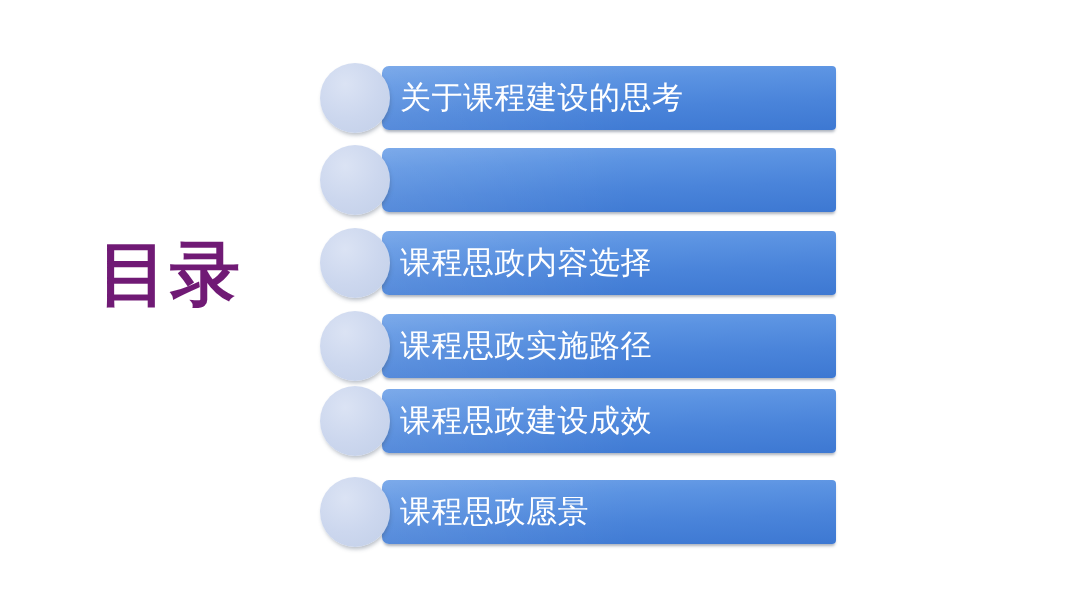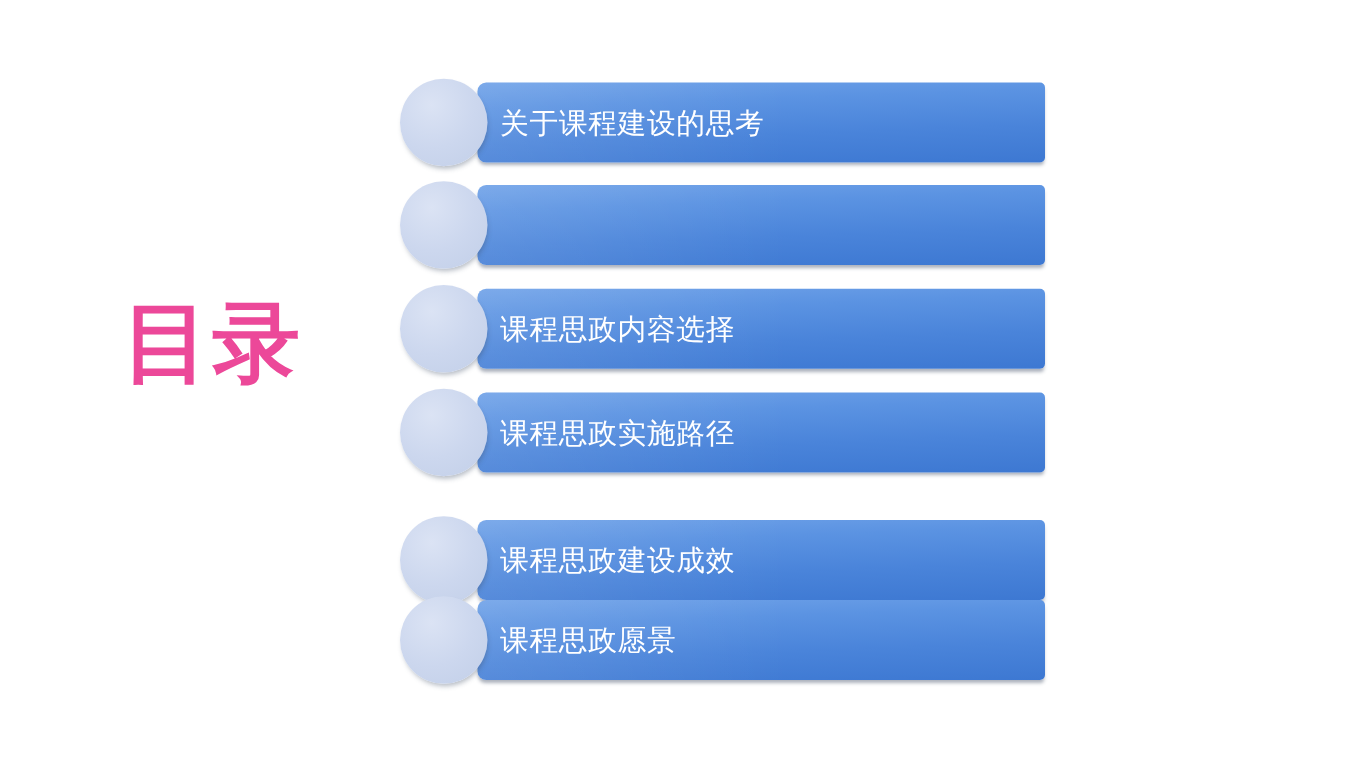--- a/index.html
+++ b/index.html
@@ -25,21 +25,21 @@
   .slide-title {
     position: absolute;
     left: 98px;
     top: 236px;
     width: 230px;
     height: 76px;
     font-size: 70px;
     line-height: 76px;
     font-weight: bold;
     letter-spacing: 2px;
-    color: #ec4899;
+    color: #701a75;
     white-space: nowrap;
     text-rendering: geometricPrecision;
   }
 
   
   .agenda {
     position: absolute;
     left: 320px;
     top: 63px;
     width: 520px;
@@ -89,21 +89,21 @@
     background: radial-gradient(circle at 36% 30%, #dbe3f4 0%, #ccd7ee 52%, #c2cfe8 100%);
     box-shadow: 1px 3px 4px -1px rgba(60, 75, 100, 0.38);
   }
 
   .item-label {
     position: absolute;
     left: 80px;
     top: 3px;
     height: 64px;
     line-height: 64px;
-    font-size: 23px;
+    font-size: 31px;
     color: #ffffff;
     white-space: nowrap;
     letter-spacing: 0.5px;
   }
 </style>
 </head>
 <body>
 
 <div class="slide">
 
@@ -127,21 +127,21 @@
       <div class="item-circle"></div>
       <div class="item-label">课程思政内容选择</div>
     </div>
 
     <div class="agenda-item" style="top:248px;">
       <div class="item-bar"></div>
       <div class="item-circle"></div>
       <div class="item-label">课程思政实施路径</div>
     </div>
 
-    <div class="agenda-item" style="top:350px;">
+    <div class="agenda-item" style="top:323px;">
       <div class="item-bar"></div>
       <div class="item-circle"></div>
       <div class="item-label">课程思政建设成效</div>
     </div>
 
     <div class="agenda-item" style="top:414px;text-align:right;">
       <div class="item-bar"></div>
       <div class="item-circle"></div>
       <div class="item-label">课程思政愿景</div>
     </div>

